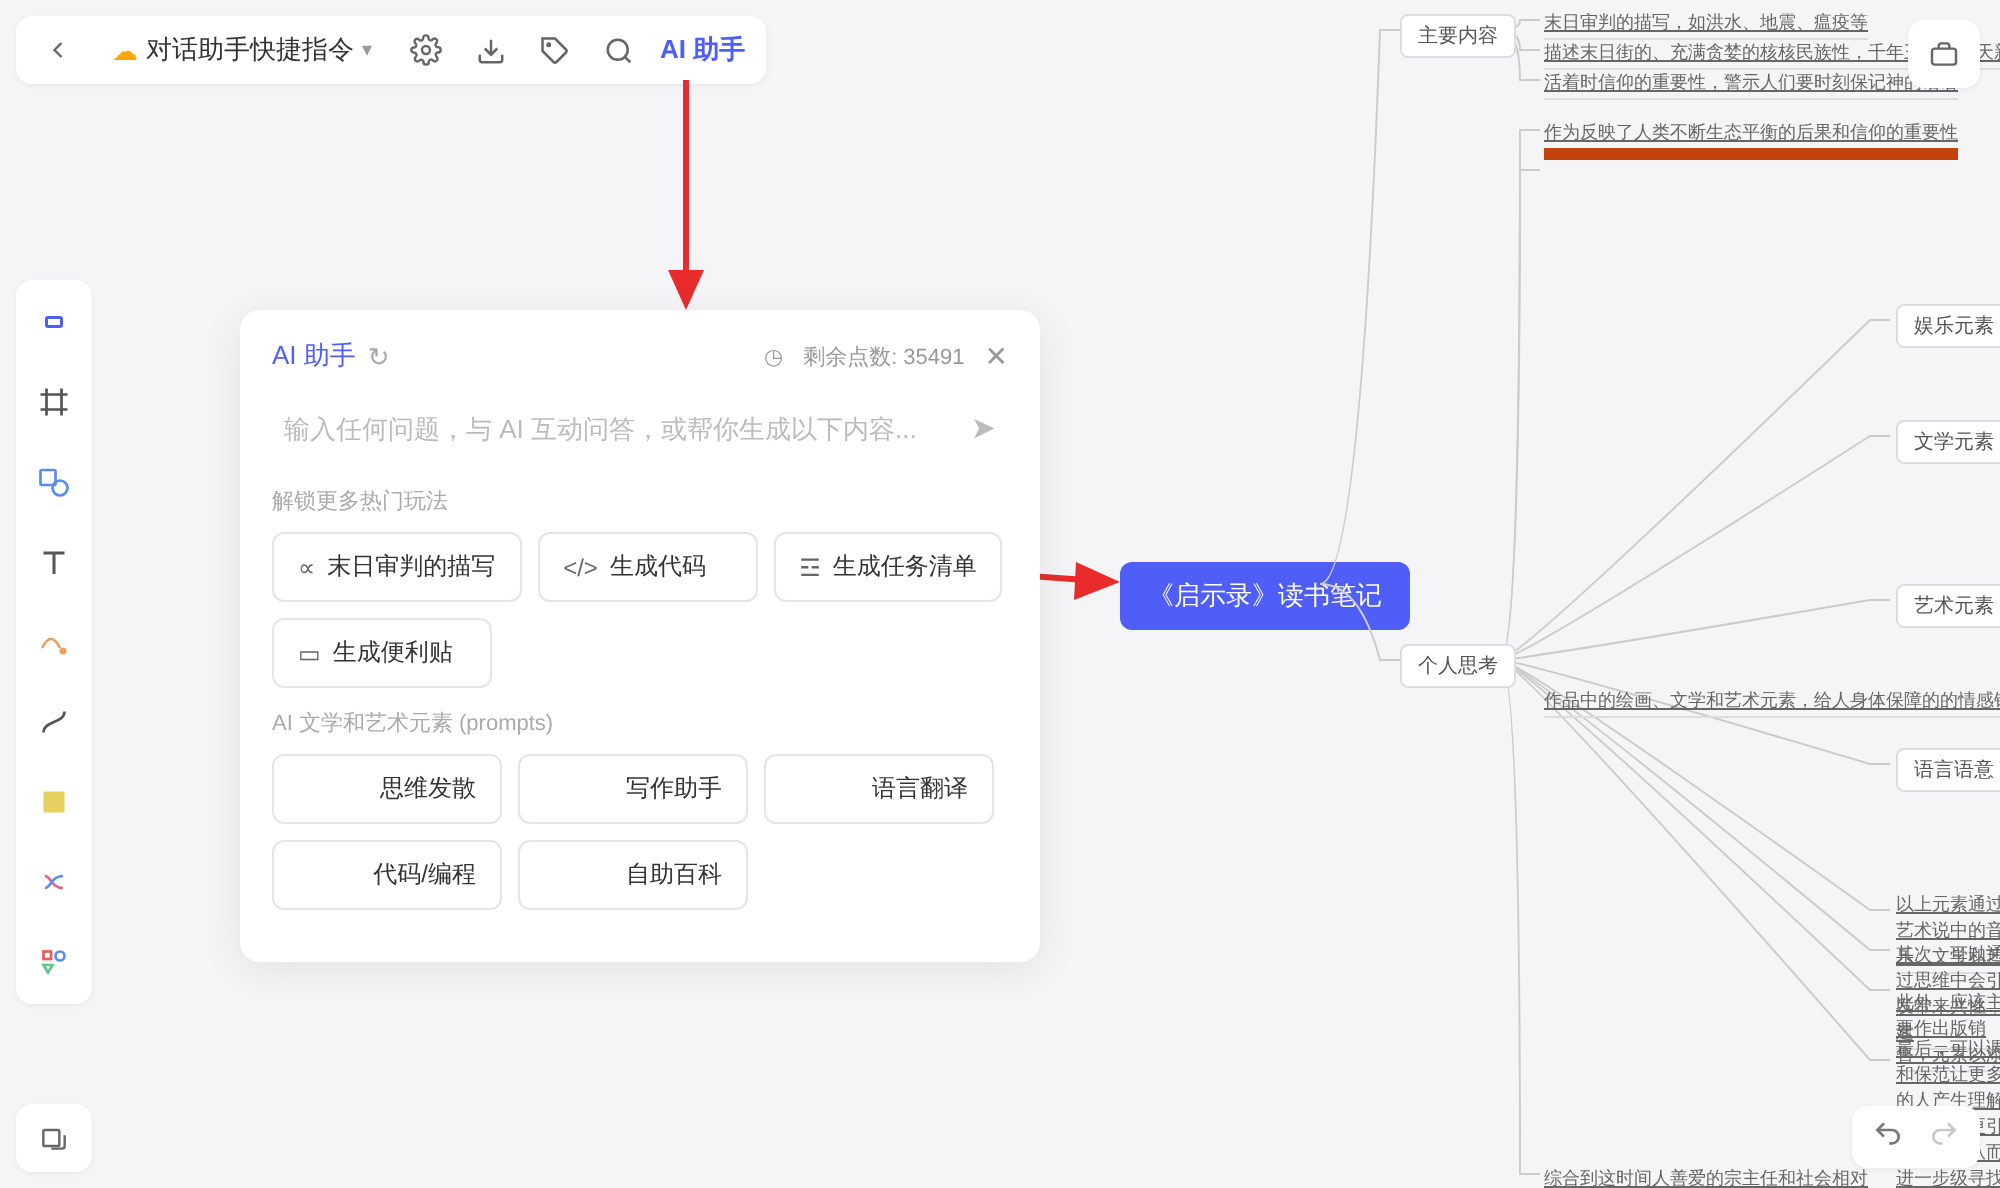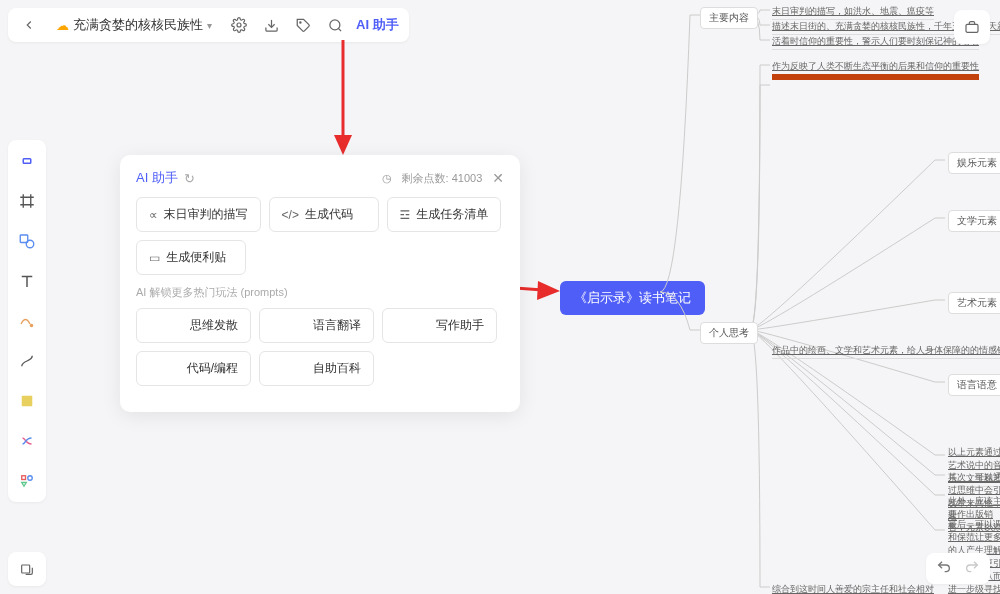--- a/index.html
+++ b/index.html
@@ -60,21 +60,21 @@
 <body>
 
 <div class="topbar">
   <div class="tb-btn">
     <svg width="14" height="14" viewBox="0 0 24 24" fill="none" stroke="currentColor" stroke-width="2">
         <path d="M15 18l-6-6 6-6"></path>
       </svg>
   </div>
   <div class="tb-title">
     <span class="cloud">☁</span>
-    <span>充满贪婪的核核民族性</span>
+    <span>对话助手快捷指令</span>
     <span class="chev">▾</span>
   </div>
   <div class="tb-btn">
     <svg width="16" height="16" viewBox="0 0 24 24" fill="none" stroke="currentColor" stroke-width="1.8">
         <circle cx="12" cy="12" r="3"></circle>
         <path d="M19.4 15a1.7 1.7 0 0 0 .3 1.8l.1.1a2 2 0 1 1-2.8 2.8l-.1-.1a1.7 1.7 0 0 0-1.8-.3 1.7 1.7 0 0 0-1 1.5V21a2 2 0 1 1-4 0v-.1a1.7 1.7 0 0 0-1-1.5 1.7 1.7 0 0 0-1.8.3l-.1.1a2 2 0 1 1-2.8-2.8l.1-.1a1.7 1.7 0 0 0 .3-1.8 1.7 1.7 0 0 0-1.5-1H3a2 2 0 1 1 0-4h.1a1.7 1.7 0 0 0 1.5-1 1.7 1.7 0 0 0-.3-1.8l-.1-.1a2 2 0 1 1 2.8-2.8l.1.1a1.7 1.7 0 0 0 1.8.3h0a1.7 1.7 0 0 0 1-1.5V3a2 2 0 1 1 4 0v.1a1.7 1.7 0 0 0 1 1.5 1.7 1.7 0 0 0 1.8-.3l.1-.1a2 2 0 1 1 2.8 2.8l-.1.1a1.7 1.7 0 0 0-.3 1.8v0a1.7 1.7 0 0 0 1.5 1H21a2 2 0 1 1 0 4h-.1a1.7 1.7 0 0 0-1.5 1z"></path>
       </svg>
   </div>
   <div class="tb-btn">
     <svg width="15" height="15" viewBox="0 0 24 24" fill="none" stroke="currentColor" stroke-width="2">
@@ -168,52 +168,57 @@
 </svg>
 
 <div class="ai-panel">
   <div class="ai-head">
     <div class="ai-head-left">
       <span>AI 助手</span>
       <span style="color:#aaa">↻</span>
     </div>
     <div class="ai-head-right">
       <span>◷</span>
-      <span>剩余点数: 41003</span>
+      <span>剩余点数: 35491</span>
       <span class="ai-close">✕</span>
     </div>
   </div>
+  <div class="ai-input-row">
+    <input class="ai-input" placeholder="输入任何问题，与 AI 互动问答，或帮你生成以下内容..." style="">
+    <span class="ai-send">➤</span>
+  </div>
+  <div class="ai-section-title">解锁更多热门玩法</div>
   <div class="ai-chips">
     <div class="ai-chip">
         <span class="chip-icon">∝</span>
         <span>末日审判的描写</span>
       </div>
     <div class="ai-chip">
         <span class="chip-icon">&lt;/&gt;</span>
         <span>生成代码</span>
       </div>
     <div class="ai-chip">
         <span class="chip-icon">☲</span>
         <span>生成任务清单</span>
       </div>
     <div class="ai-chip">
         <span class="chip-icon">▭</span>
         <span>生成便利贴</span>
       </div>
   </div>
-  <div class="ai-section-title">AI 解锁更多热门玩法 (prompts)</div>
+  <div class="ai-section-title">AI 文学和艺术元素 (prompts)</div>
   <div class="ai-chips">
     <div class="ai-chip small">
         <span>思维发散</span>
       </div>
     <div class="ai-chip small">
+        <span>写作助手</span>
+      </div>
+    <div class="ai-chip small">
         <span>语言翻译</span>
-      </div>
-    <div class="ai-chip small">
-        <span>写作助手</span>
       </div>
     <div class="ai-chip small">
         <span>代码/编程</span>
       </div>
     <div class="ai-chip small">
         <span>自助百科</span>
       </div>
   </div>
 </div>
 

